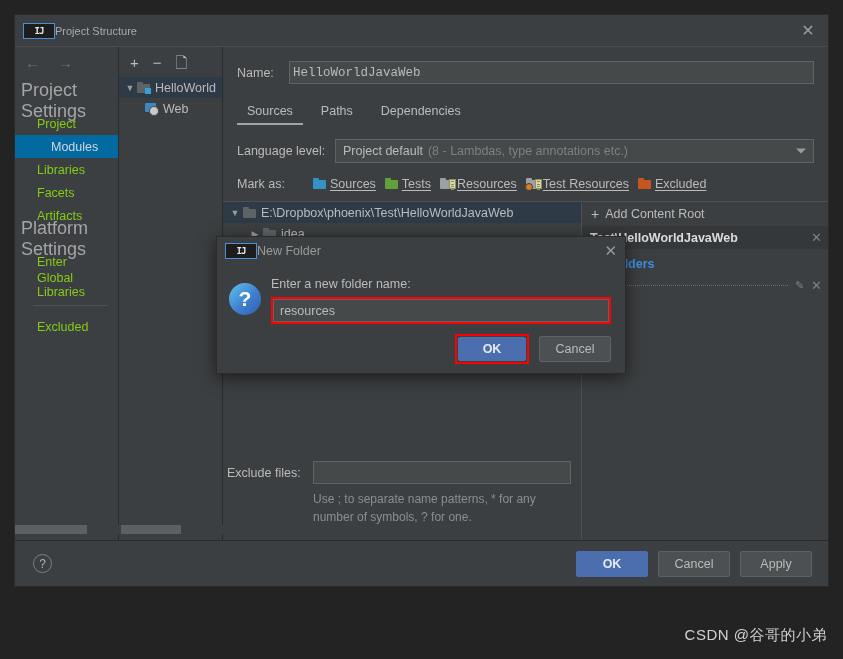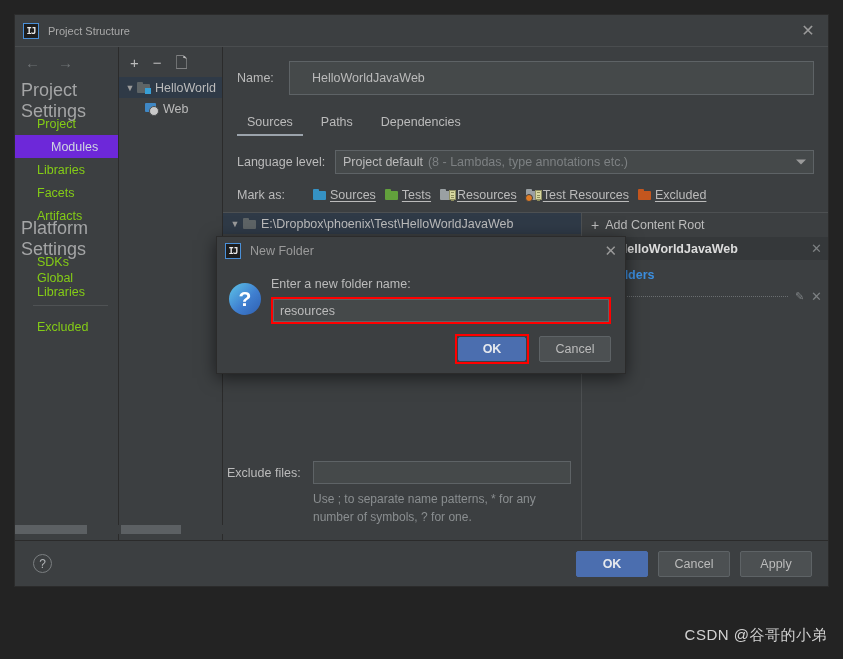--- a/index.html
+++ b/index.html
@@ -24,28 +24,27 @@
   
   #titlebar {
     height: 32px; min-height: 32px;
     background: #3c3f41;
     display: flex; align-items: center;
     padding: 0 0 0 8px;
     border-bottom: 1px solid #4a4d4f;
     position: relative;
   }
   .ij-logo {
-    width: 16px; height: 16px;
+    width: 32px; height: 16px;
     background: #1d1d1d;
     border: 1.5px solid #4a90d9;
     display: flex; align-items: center; justify-content: center;
     font-family: "DejaVu Sans Mono", monospace;
     font-size: 9px; font-weight: bold; color: #e8e8e8;
     letter-spacing: -1px;
-    margin-right: 9px;
   }
   #title-text {
     font-size: 11px; color: #a9a9a9;
   }
   #titlebar-close {
     position: absolute; right: 6px; top: 50%;
     transform: translateY(-50%);
     width: 28px; height: 24px;
     display: flex; align-items: center; justify-content: center;
     color: #9a9a9a; font-size: 16px;
@@ -77,21 +76,21 @@
     font-size: 18px; color: #a4a5a6;
     padding: 3px 0 3px 6px; height: 23px;
     display: flex; align-items: center;
   }
   .sb-item {
     font-size: 12.5px; color: #84cc16;
     padding: 3px 0 3px 22px; height: 23px;
     display: flex; align-items: center;
     cursor: pointer;
   }
-  .sb-item.selected { background: #6d28d9; color: #cfd6e0; padding-left: 36px; }
+  .sb-item.selected { background: #0369a1; color: #cfd6e0; padding-left: 36px; }
   .sb-sep {
     height: 1px; background: #4f5254;
     margin: 9px 10px 9px 18px;
   }
   #sidebar-hscroll {
     position: absolute; left: 0; bottom: 6px;
     width: 104px; height: 9px;
     background: #3c3f41;
   }
   #sidebar-hscroll .thumb {
@@ -172,26 +171,26 @@
     flex: 1; background: #3c3f41;
     display: flex; flex-direction: column;
     min-width: 0; position: relative;
   }
   #name-row {
     display: flex; align-items: center;
     padding: 14px 14px 0 14px;
   }
   #name-label { font-size: 12.5px; color: #bbbbbb; width: 52px; }
   #name-input {
-    flex: 1; height: 34px;
+    flex: 1; height: 23px;
     background: #45494a;
     border: 1px solid #5e6366;
     color: #bbbbbb; font-size: 12.5px;
-    padding: 0 22px;
-    font-family: Liberation Sans, sans-serif;
+    padding: 0 3px;
+    font-family: Liberation Mono, monospace;
     outline: none;
   }
 
   #tabs {
     display: flex; gap: 8px;
     padding: 16px 0 0 14px;
     border-bottom: 0;
   }
   .tab {
     font-size: 12.5px; color: #bbbbbb;
@@ -448,21 +447,21 @@
         <span class="nav-arrow">→</span>
       </div>
       <div id="sidebar-list">
         <div class="sb-group">Project Settings</div>
         <div class="sb-item">Project</div>
         <div class="sb-item selected">Modules</div>
         <div class="sb-item">Libraries</div>
         <div class="sb-item">Facets</div>
         <div class="sb-item">Artifacts</div>
         <div class="sb-group">Platform Settings</div>
-        <div class="sb-item">SDKs</div>
+        <div class="sb-item">Enter</div>
         <div class="sb-item">Global Libraries</div>
         <div class="sb-sep"></div>
         <div class="sb-item">Excluded</div>
       </div>
       <div id="sidebar-hscroll">
         <div class="thumb"></div>
       </div>
     </div>
 
     <div id="tree-col">

